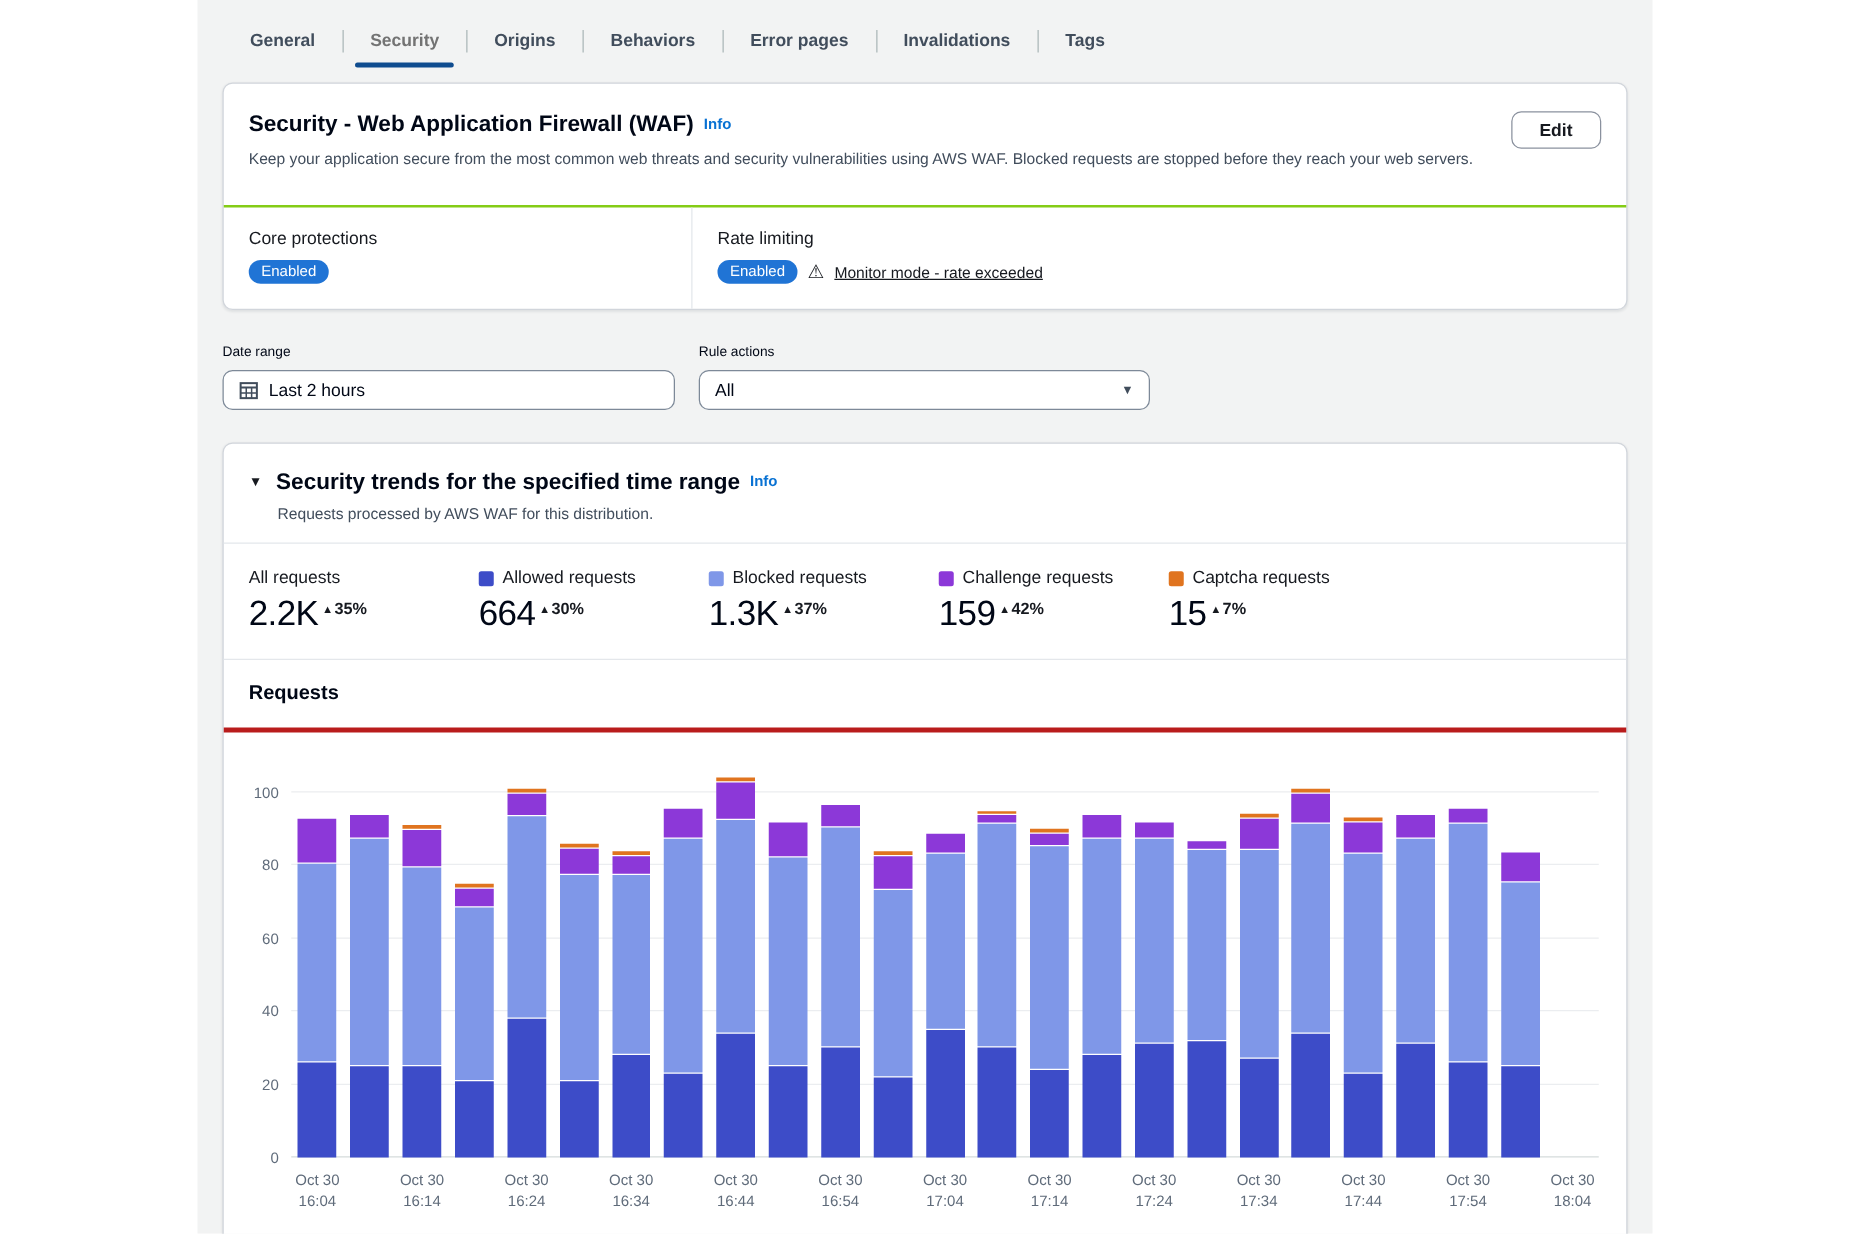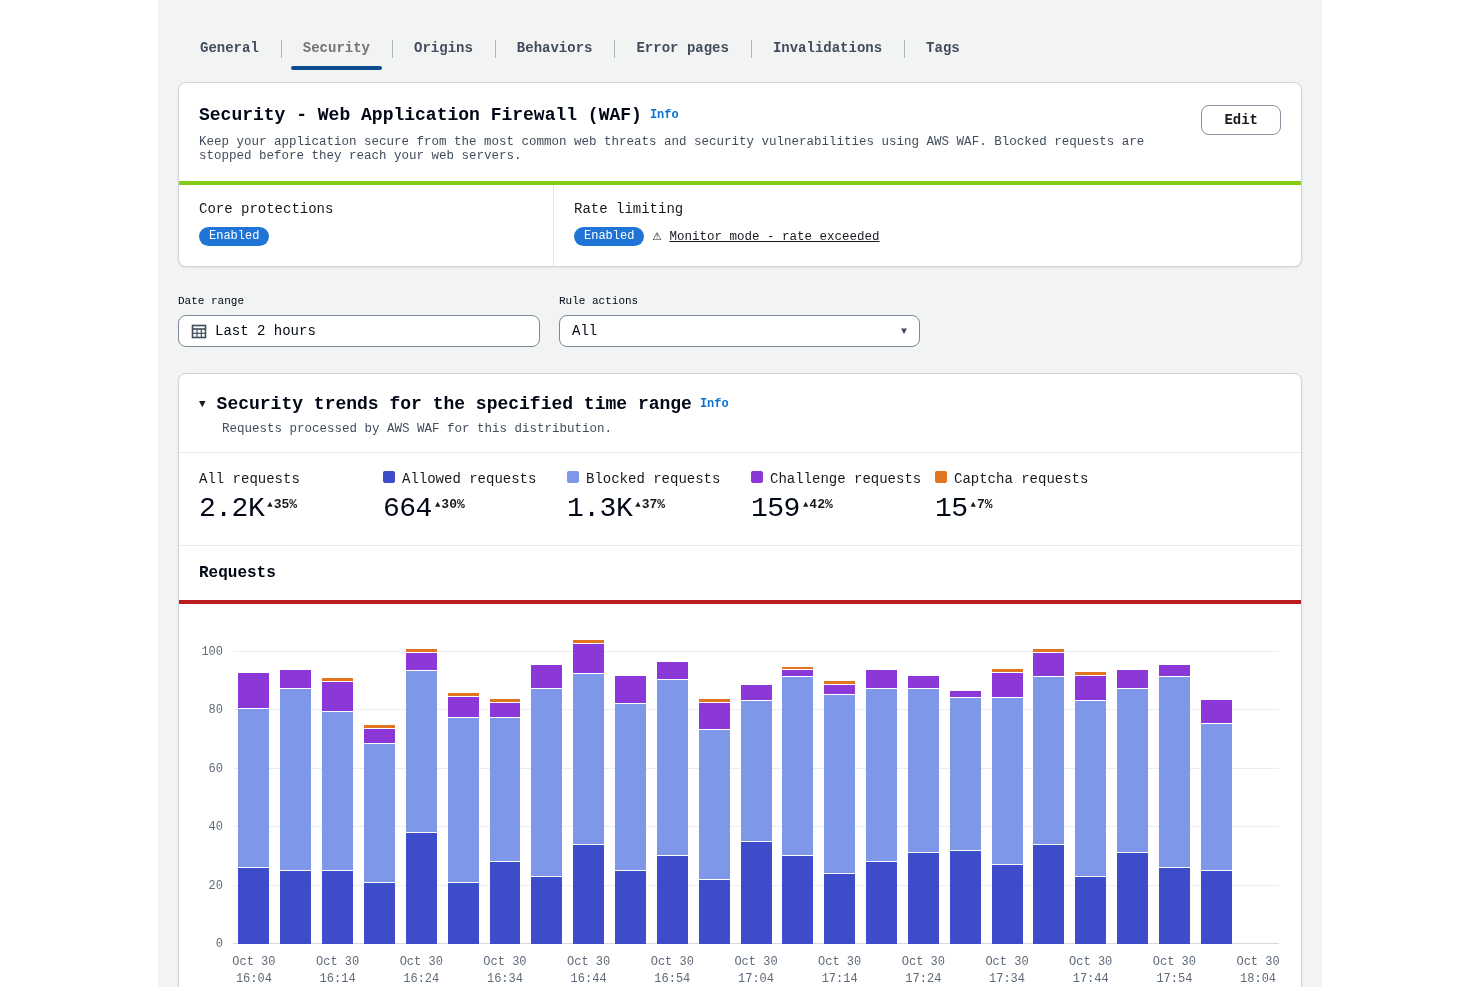--- a/index.html
+++ b/index.html
@@ -4,21 +4,21 @@
 <style>
   * { box-sizing: border-box; margin: 0; padding: 0; }
   html, body {
     width: 1480px; height: 987px; overflow: hidden;
     background: #ffffff;
     font-family: "Liberation Sans", sans-serif;
     color: #000716;
   }
   .app {
     margin-left: 158px; width: 1164px; height: 100%;
-    background: #f2f3f3; padding: 16px 20px; font-family: Liberation Mono, monospace;
+    background: #f2f3f3; padding: 0 20px;
   }
 
   
   .tabs { display: flex; padding-top: 14px; }
   .tab {
     position: relative; background: none; border: none;
     font-family: inherit; font-size: 14px; font-weight: 700;
     color: #414d5c; padding: 10px 22px 14px; cursor: pointer;
   }
   .tab + .tab::before {
@@ -40,21 +40,21 @@
   .waf-header { display: flex; justify-content: space-between; align-items: flex-start; padding: 22px 20px 18px; }
   .waf-title { font-size: 18px; font-weight: 700; }
   .info-link { font-size: 12px; font-weight: 700; color: #0972d3; margin-left: 8px; vertical-align: 2px; cursor: pointer; text-decoration: none; }
   .waf-desc { font-size: 12.5px; color: #414d5c; margin-top: 10px; max-width: 990px; }
   .btn-edit {
     background: #fff; border: 1px solid #8a919e; border-radius: 8px;
     padding: 6px 22px; font-family: inherit; font-size: 14px; font-weight: 700;
     color: #16191f; cursor: pointer;
   }
 
-  .protections { border-top: 4px solid #84cc16; display: grid; grid-template-columns: 1fr 1fr 1fr; }
+  .protections { border-top: 2px solid #84cc16; display: grid; grid-template-columns: 1fr 1fr 1fr; margin-top: 12px; }
   .protection-cell { padding: 16px 20px 20px; }
   .protection-cell + .protection-cell { border-left: 1px solid #e4e7eb; }
   .prot-label { font-size: 14px; color: #16191f; }
   .prot-status { margin-top: 10px; display: flex; align-items: center; gap: 8px; }
   .badge { font-size: 12px; color: #ffffff; padding: 2px 10px 3px; border-radius: 10px; white-space: nowrap; }
   .warn-icon { font-size: 15px; line-height: 1; color: #16191f; }
   .warn-link { font-size: 12.5px; color: #16191f; text-decoration: underline; cursor: pointer; }
 
   
   .filters { margin-top: 28px; display: flex; gap: 19px; }
@@ -82,21 +82,21 @@
   
   .trends-card { margin-top: 26px; }
   .trends-header { padding: 20px 20px 16px; border-bottom: 1px solid #e4e7eb; }
   .trends-title-row { display: flex; align-items: center; gap: 11px; }
   .collapse-icon { font-size: 11px; color: #16191f; cursor: pointer; }
   .trends-title { font-size: 18px; font-weight: 700; }
   .trends-sub { margin: 8px 0 0 23px; font-size: 12.5px; color: #414d5c; }
 
   .metrics-row { display: flex; padding: 18px 20px 22px; border-bottom: 1px solid #e4e7eb; }
   .metric { width: 184px; }
-  .metric-label-row { display: flex; align-items: flex-start; gap: 7px; font-size: 14px; color: #16191f; }
+  .metric-label-row { display: flex; align-items: flex-end; gap: 7px; font-size: 14px; color: #16191f; }
   .swatch { width: 12px; height: 12px; border-radius: 2px; display: inline-block; flex: none; }
   .metric-value-row { margin-top: 8px; display: flex; align-items: flex-start; gap: 3px; }
   .metric-value { font-size: 28px; line-height: 1; letter-spacing: -0.5px; }
   .metric-change { display: flex; align-items: center; margin-top: 2px; font-weight: 700; color: #16191f; }
   .trend-arrow { font-size: 9px; margin-right: 1px; }
   .pct { font-size: 13px; }
 
   .chart-title-row { padding: 18px 20px; border-bottom: 4px solid #b91c1c; }
   .chart-title { font-size: 16px; font-weight: 700; }
 

